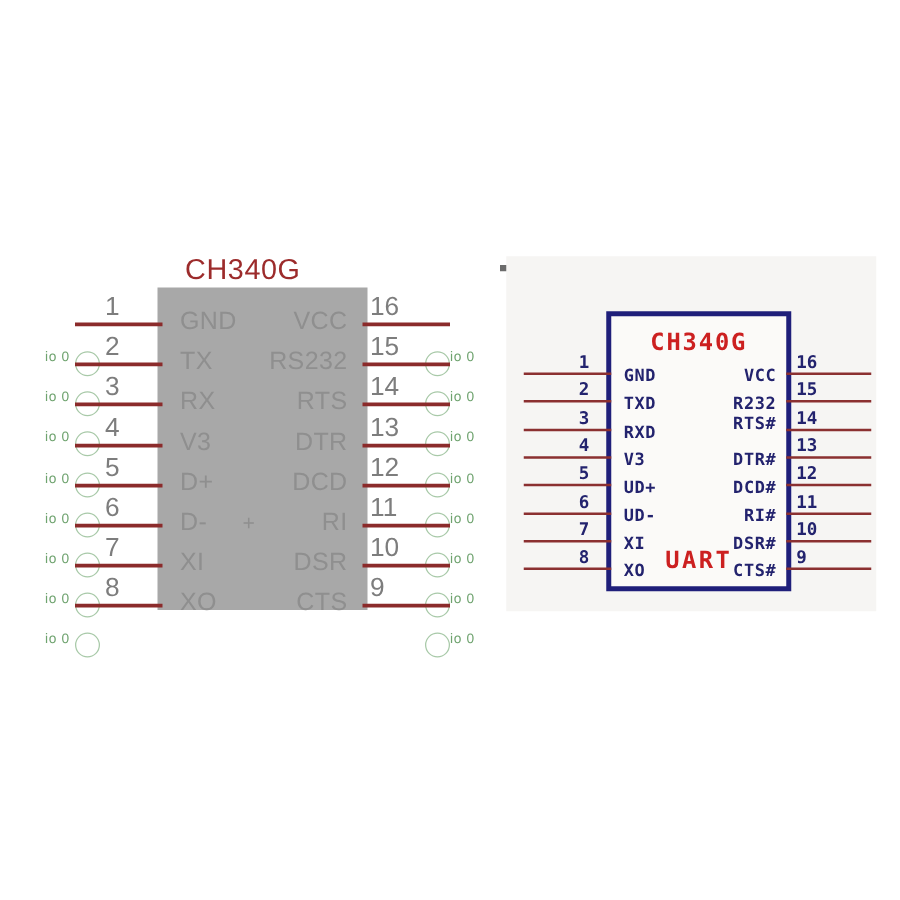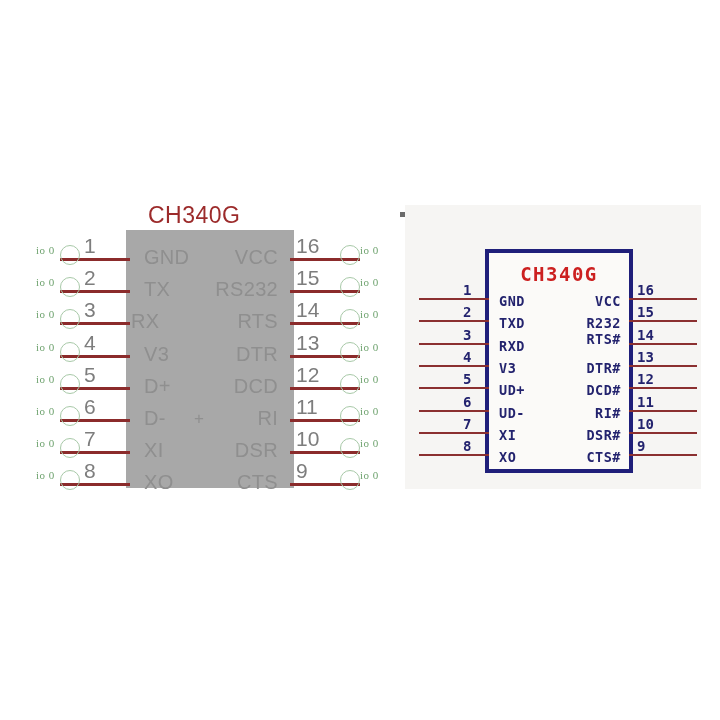--- a/index.html
+++ b/index.html
@@ -91,22 +91,23 @@
   .pnum-left  { left: 84px; }
   .pnum-right { left: 296px; }
 
   
   .io-marker {
     position: absolute;
     width: 44px;
     height: 22px;
     color: #6fa36f;
     font-size: 11px;
-    font-family: Liberation Serif, serif;
-    white-space: nowrap;
+    font-family: Liberation Sans, sans-serif;
+    white-space: nowrap;
+    margin-top: 36px;
   }
   .io-marker .io-txt {
     position: absolute;
     left: 0px;
     top: 0px;
     letter-spacing: 0.5px;
   }
   .io-marker .io-circle {
     position: absolute;
     left: 24px;
@@ -251,21 +252,21 @@
         <div class="pnum pnum-left" style="top: 118.4px;">3</div>
         <div class="pnum pnum-right" style="top: 118.4px;">14</div>
         <div class="io-marker" style="left: 36px; top: 128.4px;">
           <span class="io-txt">io 0</span>
           <span class="io-circle"></span>
         </div>
         <div class="io-marker flip" style="left: 338px; top: 128.4px;">
           <span class="io-txt">io 0</span>
           <span class="io-circle"></span>
         </div>
-        <div class="pin-label l" style="left: 131px; top: 130.4px;">RX</div>
+        <div class="pin-label l" style="left: 144px; top: 130.4px;">RX</div>
         <div class="pin-label r" style="right: 122px; top: 130.4px;">RTS</div>
         <div class="wire wire-left" style="top: 174.6px;"></div>
         <div class="wire wire-right" style="top: 174.6px;"></div>
         <div class="pnum pnum-left" style="top: 150.6px;">4</div>
         <div class="pnum pnum-right" style="top: 150.6px;">13</div>
         <div class="io-marker" style="left: 36px; top: 160.6px;">
           <span class="io-txt">io 0</span>
           <span class="io-circle"></span>
         </div>
         <div class="io-marker flip" style="left: 338px; top: 160.6px;">
@@ -334,20 +335,21 @@
       </div>
 
   </div>
 
   <div class="tick-mark"></div>
 
   <div class="right-card">
 
     <div class="navy-box">
       <div class="r-title">CH340G</div>
+      <div class="r-footer">UART</div>
       <div id="right-inner-labels">
           <div class="r-pin-label l" style="top: 40px;">GND</div>
           <div class="r-pin-label r" style="top: 40px;">VCC</div>
           <div class="r-pin-label l" style="top: 62.3px;">TXD</div>
           <div class="r-pin-label r" style="top: 62.3px;">R232</div>
           <div class="r-pin-label l" style="top: 84.6px;">RXD</div>
           <div class="r-pin-label r" style="top: 78px;">RTS#</div>
           <div class="r-pin-label l" style="top: 106.9px;">V3</div>
           <div class="r-pin-label r" style="top: 106.9px;">DTR#</div>
           <div class="r-pin-label l" style="top: 129.2px; text-align: center;">UD+</div>

